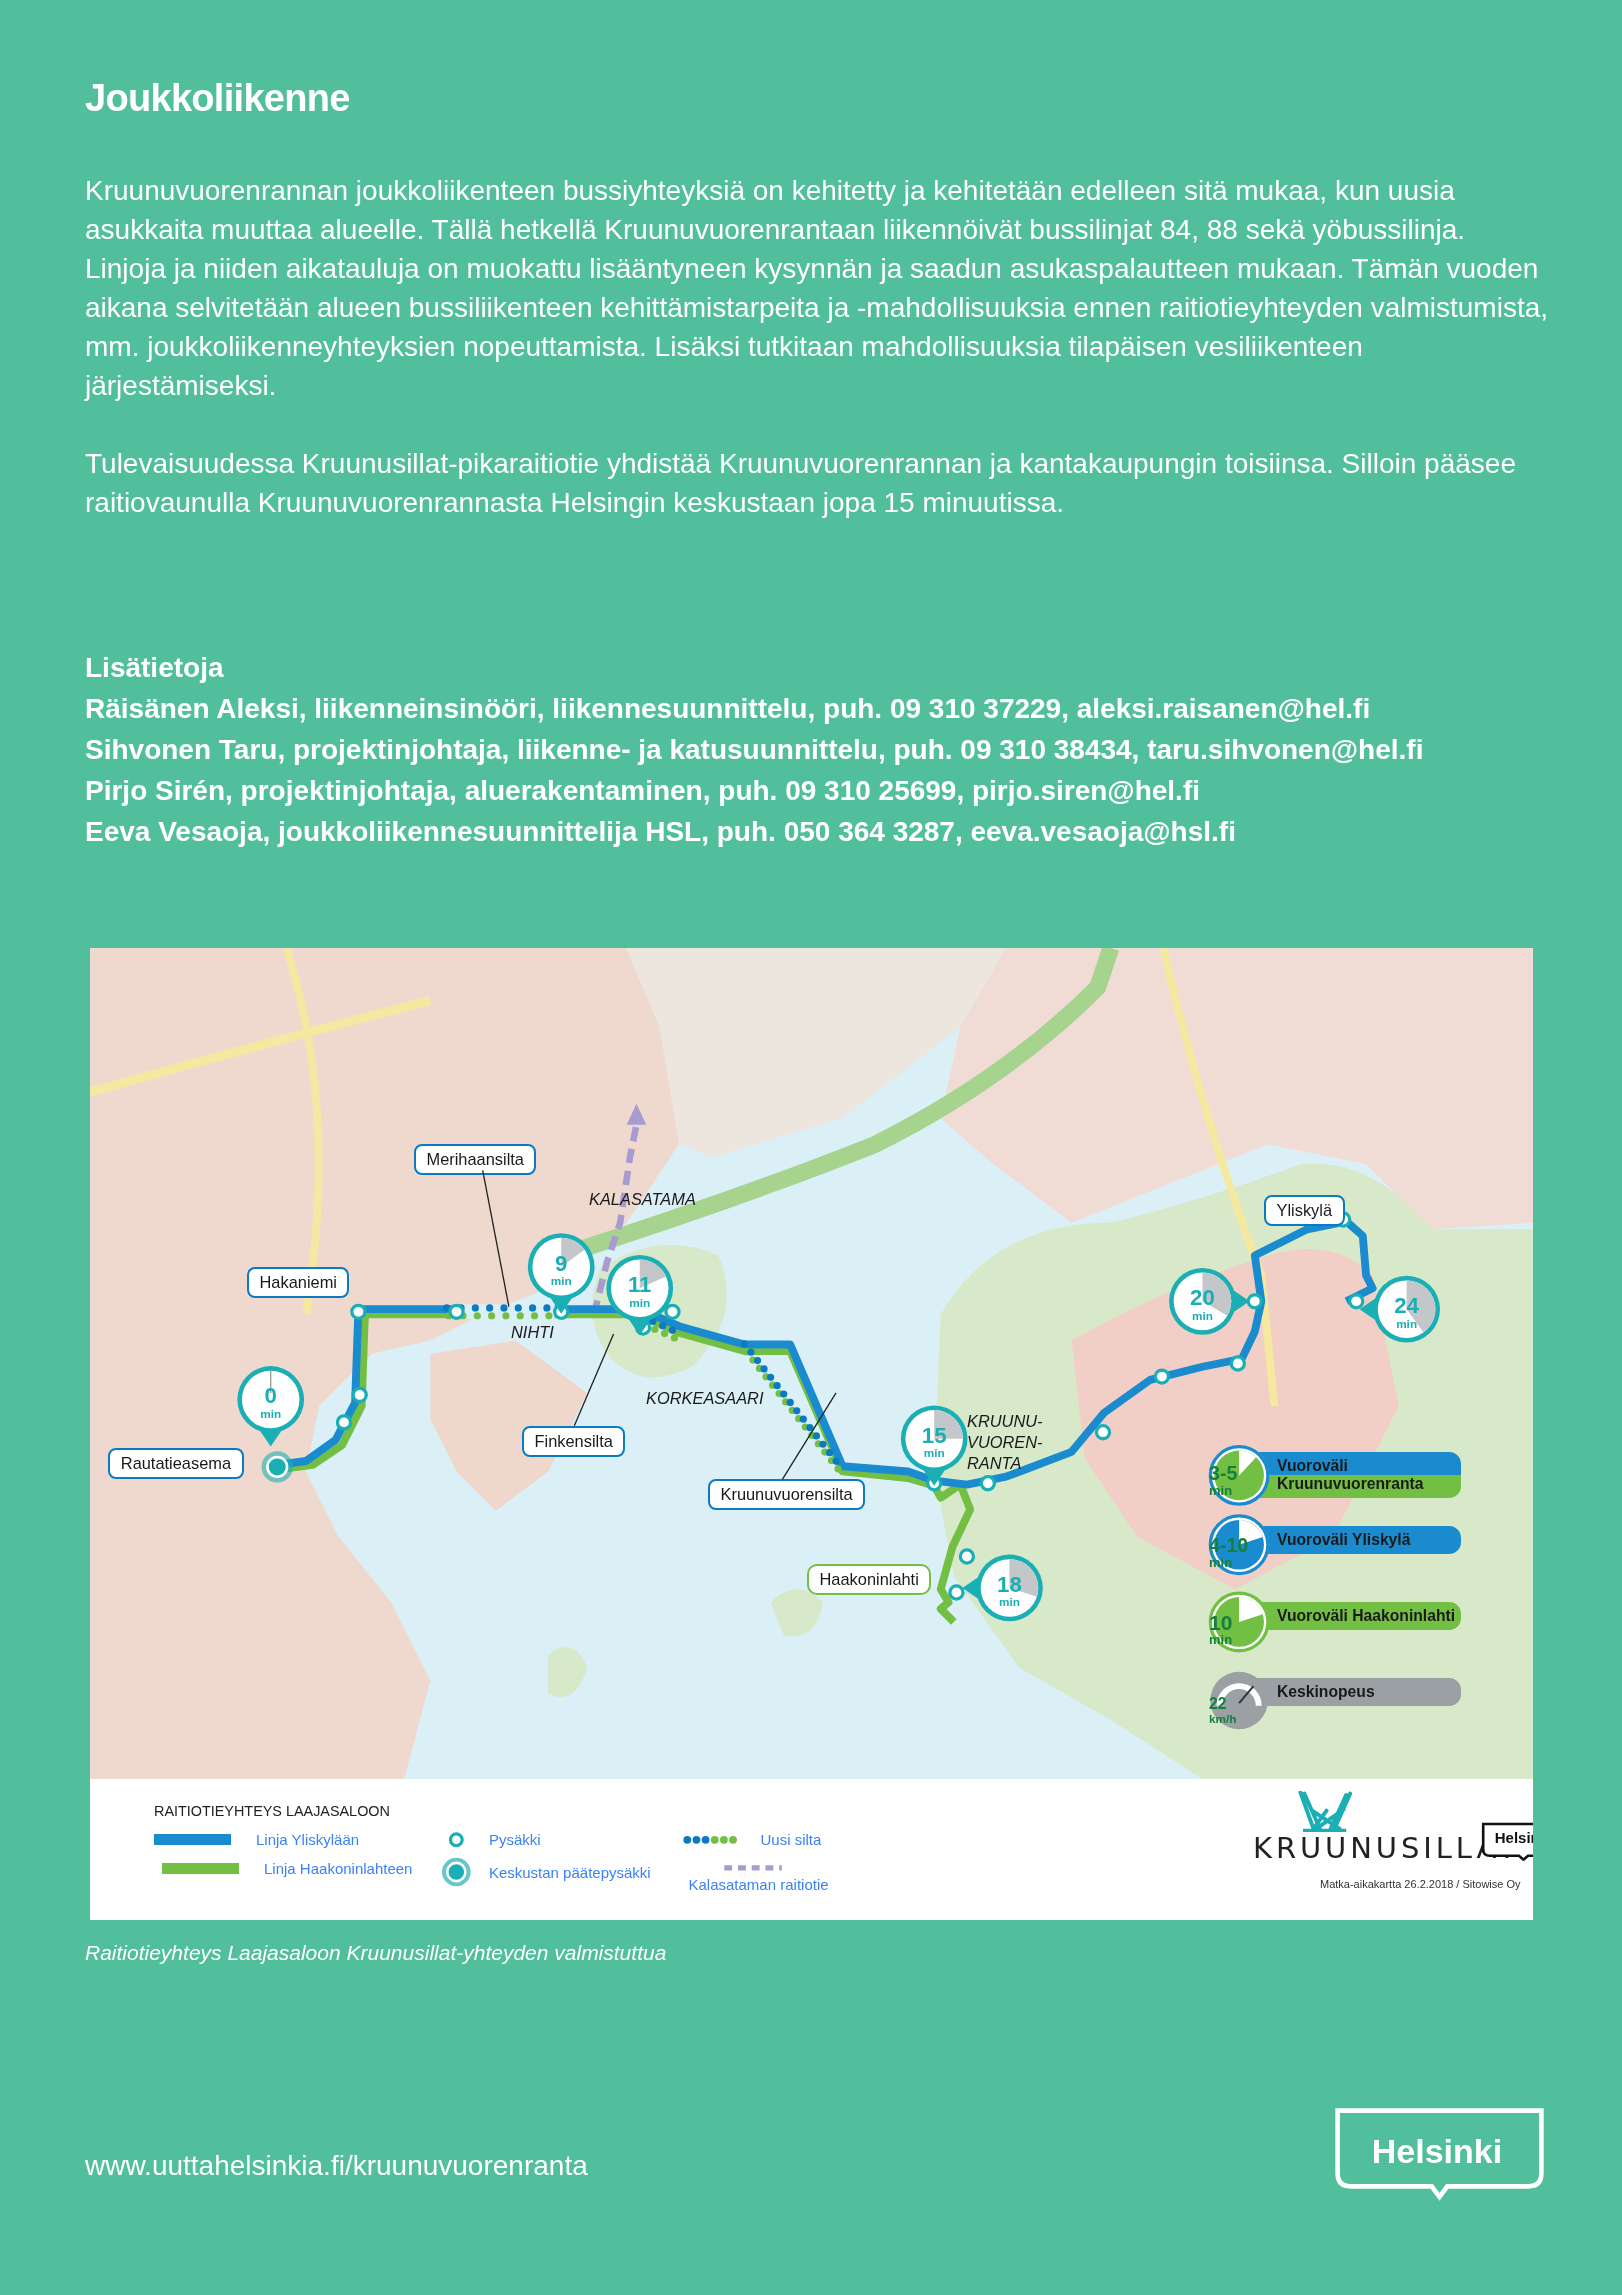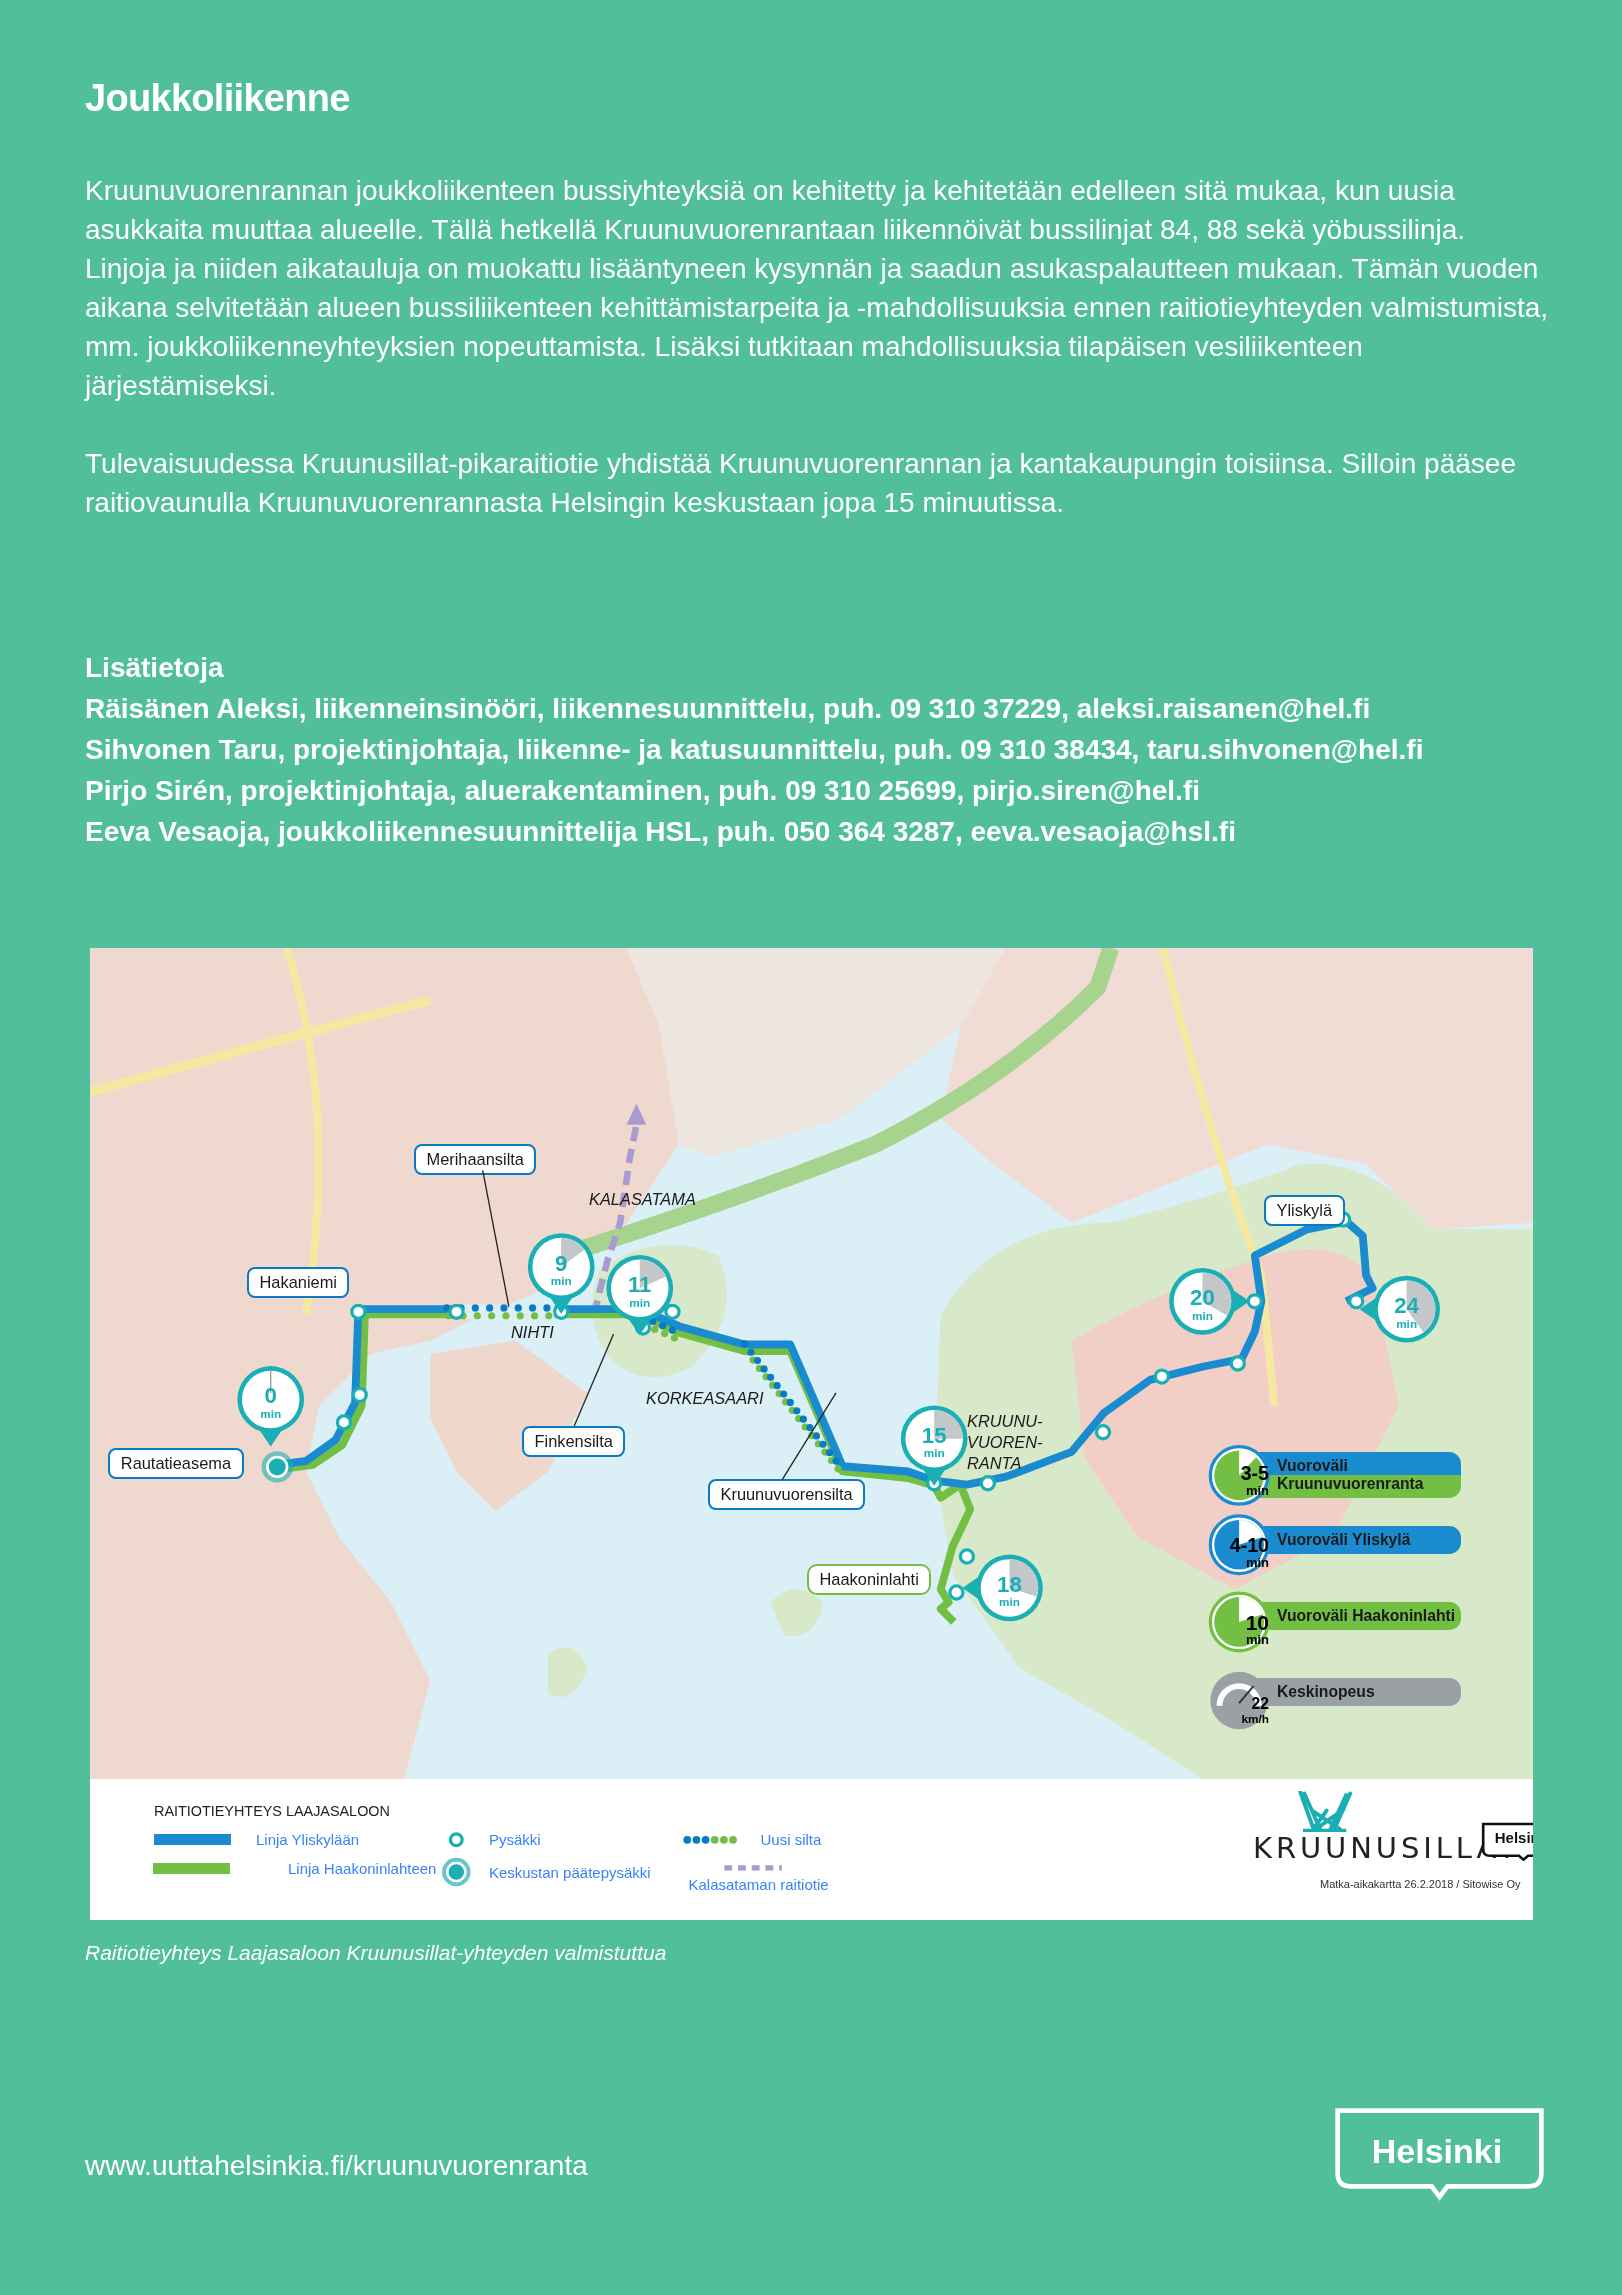--- a/index.html
+++ b/index.html
@@ -94,21 +94,21 @@
     text-align: left;
   }
 
   
   .freq {
     position: absolute; height: 46px; border-radius: 11.8px;
     color: #1a1a1a; font-weight: bold; font-size: 15.7px;
   }
   .freq-text { position: absolute; left: 61px; line-height: 18.3px; white-space: nowrap; }
   .freq-num {
-    position: absolute; width: 60px; text-align: right; font-weight: bold; color: #000000;
+    position: absolute; width: 60px; text-align: left; font-weight: bold; color: #15803d;
   }
 </style>
 </head>
 <body>
 
 <h1 class="title">Joukkoliikenne</h1>
 
 <div class="intro">
   <p>Kruunuvuorenrannan joukkoliikenteen bussiyhteyksiä on kehitetty ja kehitetään edelleen sitä mukaa, kun uusia asukkaita muuttaa alueelle. Tällä hetkellä Kruunuvuorenrantaan liikennöivät bussilinjat 84, 88 sekä yöbussilinja. Linjoja ja niiden aikatauluja on muokattu lisääntyneen kysynnän ja saadun asukaspalautteen mukaan. Tämän vuoden aikana selvitetään alueen bussiliikenteen kehittämistarpeita ja -mahdollisuuksia ennen raitiotieyhteyden valmistumista, mm. joukkoliikenneyhteyksien nopeuttamista. Lisäksi tutkitaan mahdollisuuksia tilapäisen vesiliikenteen järjestämiseksi.</p>
   <p>Tulevaisuudessa Kruunusillat-pikaraitiotie yhdistää Kruunuvuorenrannan ja kantakaupungin toisiinsa. Silloin pääsee raitiovaunulla Kruunuvuorenrannasta Helsingin keskustaan jopa 15 minuutissa.</p>
@@ -367,21 +367,21 @@
     </div>
   </div>
 
   <div class="legend">
     <div class="legend-title">RAITIOTIEYHTEYS LAAJASALOON</div>
 
     <div class="leg-item" style="left:64px; top:52px;">
       <span class="leg-swatch" style="background:#1b8bd0;"></span>
       <span class="leg-label">Linja Yliskylään</span>
     </div>
-    <div class="leg-item" style="left:63px; top:81px;gap:33px;">
+    <div class="leg-item" style="left:72px; top:81px;">
       <span class="leg-swatch" style="background:#73bf44;"></span>
       <span class="leg-label">Linja Haakoninlahteen</span>
     </div>
 
     <div class="leg-item" style="left:352px; top:51px;">
       <svg width="39" height="19.6" viewBox="0 0 60 30">
           <circle cx="22" cy="15" r="9" fill="#fff" stroke="#1aafb4" stroke-width="5"></circle>
         </svg>
       <span class="leg-label" style="margin-left:7.9px">Pysäkki</span>
     </div>

